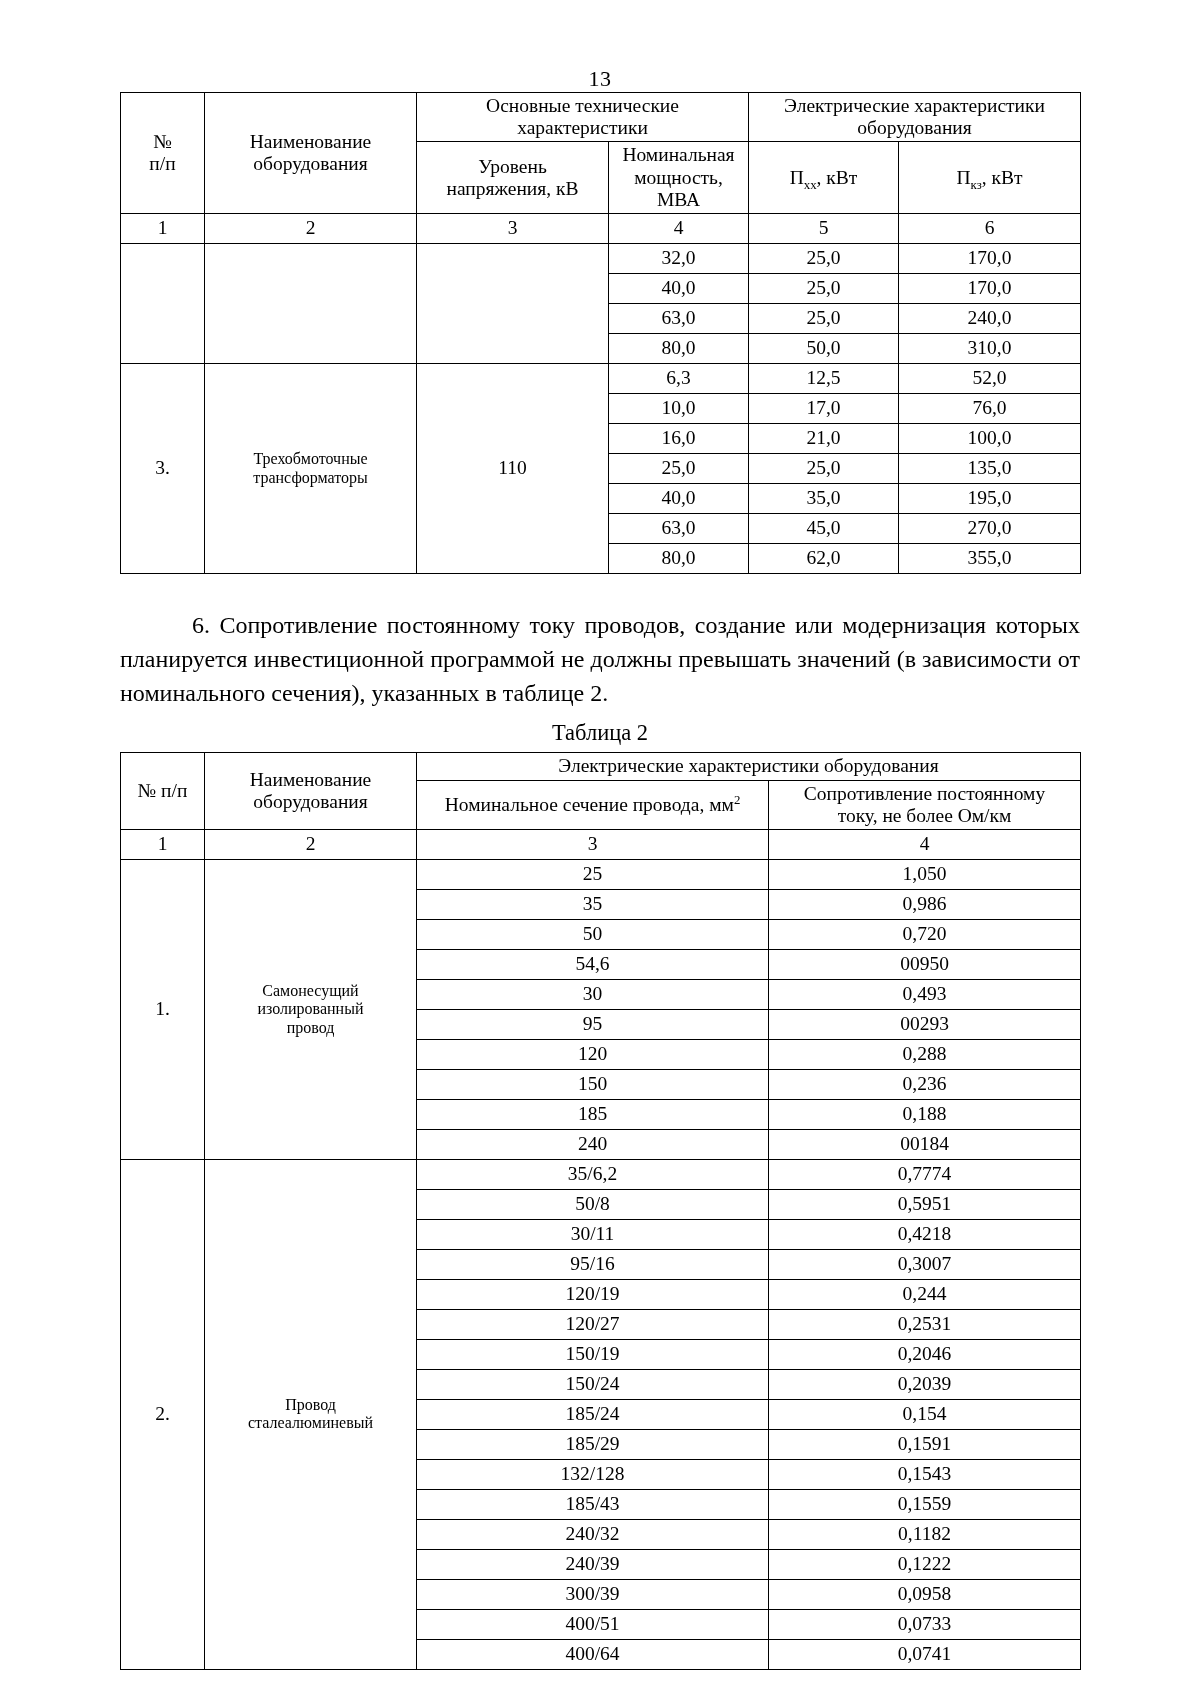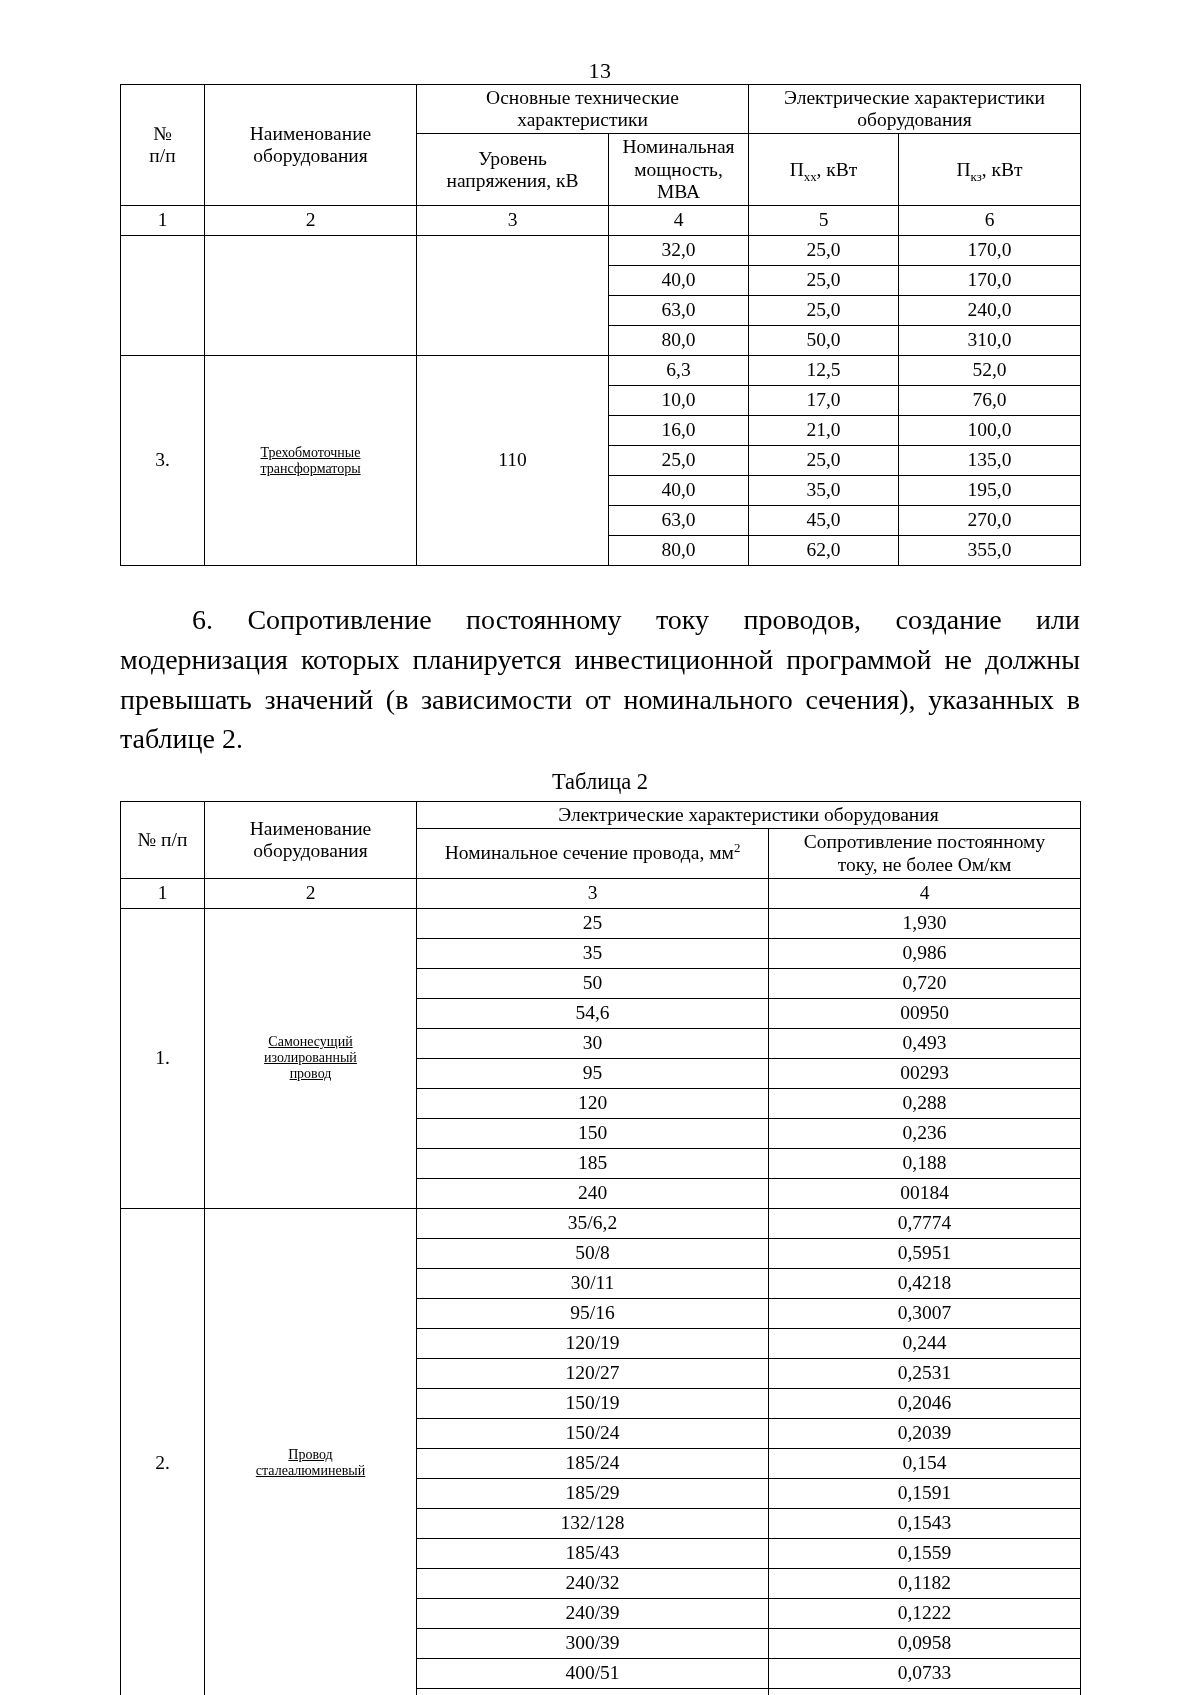--- a/index.html
+++ b/index.html
@@ -13,21 +13,21 @@
     font-family: "Liberation Serif", "DejaVu Serif", serif;
     color: #000000;
     position: relative;
     overflow: hidden;
   }
   .page {
     width: 1200px;
     height: 1695px;
     position: relative;
     box-sizing: border-box;
-    padding: 0;
+    padding: 8px;
   }
   .page-number {
     text-align: center;
     font-size: 22px;
     padding-top: 58px;
     letter-spacing: 0.5px;
   }
   .content {
     margin: 0 auto;
     width: 960px;
@@ -51,41 +51,40 @@
   .th-main { padding: 5px 6px; }
   .rownum-row td {
     font-size: 19.5px;
     padding: 1px 3px;
   }
   .data-cell {
     height: 25px;
     padding: 0 4px;
   }
   .tall-label {
-    font-size: 14px;
+    font-size: 16px;
     line-height: 1.25;
-    text-decoration: underline;
   }
 
   
   #table1 col.c1 { width: 84px; }
   #table1 col.c2 { width: 212px; }
   #table1 col.c3 { width: 192px; }
   #table1 col.c4 { width: 140px; }
   #table1 col.c5 { width: 150px; }
   #table1 col.c6 { width: 182px; }
 
   
   #table2 col.d1 { width: 84px; }
   #table2 col.d2 { width: 212px; }
   #table2 col.d3 { width: 352px; }
   #table2 col.d4 { width: 312px; }
 
   .para {
-    font-size: 28px;
+    font-size: 24px;
     line-height: 1.42;
     text-align: justify;
     text-indent: 72px;
     margin: 34px 0 4px 0;
     hyphens: none;
   }
   .table-caption {
     text-align: center;
     font-size: 22.5px;
     margin: 10px 0 6px 0;
@@ -270,21 +269,21 @@
           <tr class="rownum-row">
             <td class="data-cell">1</td>
             <td class="data-cell">2</td>
             <td class="data-cell">3</td>
             <td class="data-cell">4</td>
           </tr>
           <tr>
             <td class="data-cell" rowspan="10">1.</td>
             <td class="tall-label" rowspan="10"><span>Самонесущий</span><br><span>изолированный</span><br><span>провод</span></td>
             <td class="data-cell">25</td>
-            <td class="data-cell">1,930</td>
+            <td class="data-cell">1,050</td>
           </tr>
           <tr>
             <td class="data-cell">35</td>
             <td class="data-cell">0,986</td>
           </tr>
           <tr>
             <td class="data-cell">50</td>
             <td class="data-cell">0,720</td>
           </tr>
           <tr>

